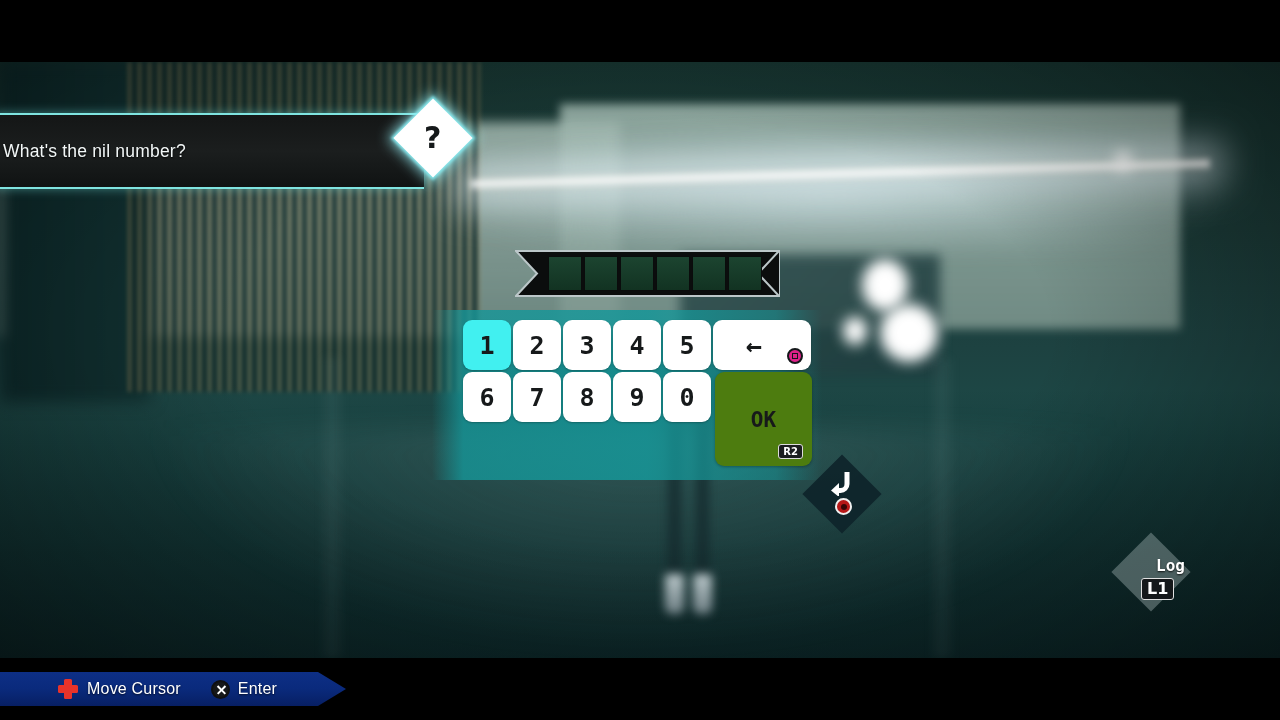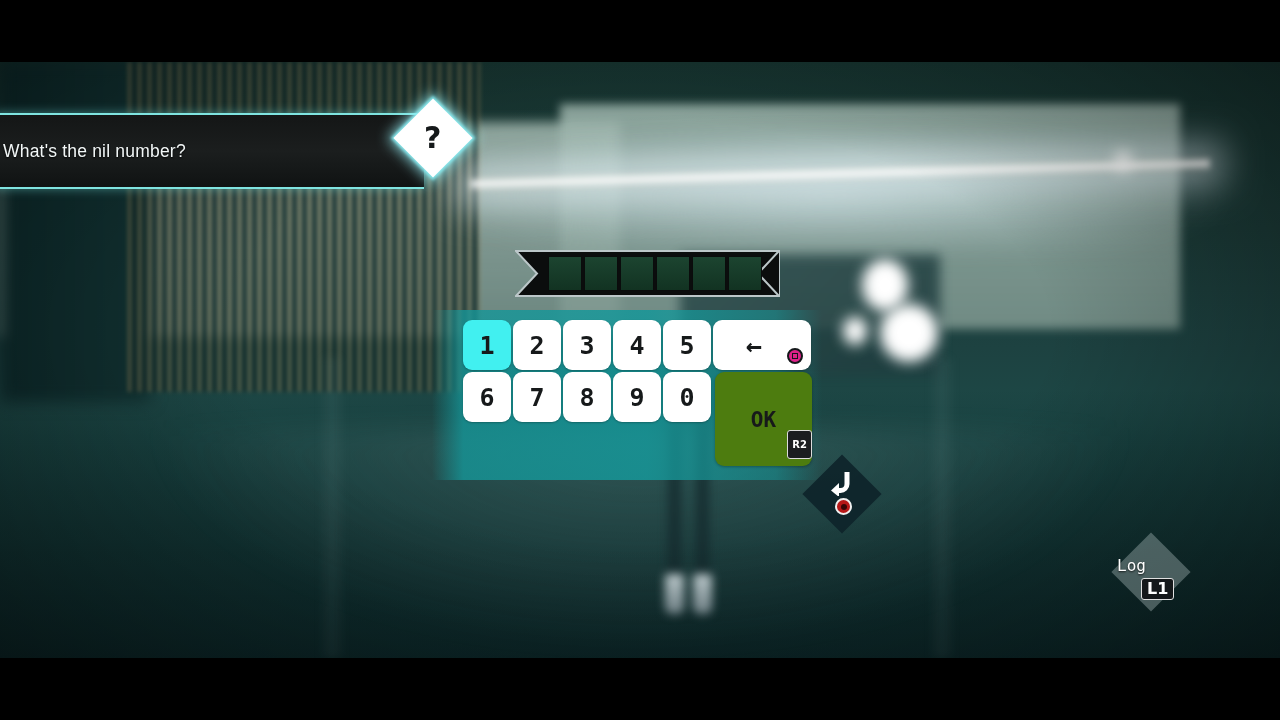--- a/index.html
+++ b/index.html
@@ -204,24 +204,24 @@
   #ok-key {
     position:absolute; left:715px; top:372px; width:97px; height:94px;
     background:#4d7c0f; border-radius:9px;
     box-shadow: 0 1px 3px rgba(0,0,0,.3);
   }
   #ok-label {
     position:absolute; left:0; right:0; top:36px; text-align:center;
     font-family:"DejaVu Sans Mono", monospace; font-size:21px; font-weight:bold; color:#17191a;
   }
   #ok-badge {
-    position:absolute; right:0; bottom:7px;
+    position:absolute; right:9px; bottom:7px;
     background:#1b1d1f; color:#fff;
     font-size:10px; font-weight:bold; font-family:"DejaVu Sans", sans-serif;
-    padding:8px 4px; border-radius:3px; border:1px solid #dcdcdc;
+    padding:1px 4px; border-radius:3px; border:1px solid #dcdcdc;
     line-height:1.1;
   }
 
   
   #back-diamond {
     position:absolute; left:808px; top:460px; width:68px; height:68px;
   }
   #back-diamond .dmd {
     position:absolute; left:6px; top:6px; width:56px; height:56px;
     background: rgba(14,36,42,.92);
@@ -242,22 +242,22 @@
   
   #log-diamond {
     position:absolute; left:1117px; top:538px; width:68px; height:68px;
   }
   #log-diamond .dmd {
     position:absolute; left:6px; top:6px; width:56px; height:56px;
     background: rgba(150,168,168,.45);
     transform: rotate(45deg);
   }
   #log-text {
-    position:absolute; left:0; top:18px; width:68px; text-align:left;
-    font-family:"DejaVu Sans Mono", monospace; font-size:16px; font-weight:normal;
+    position:absolute; left:0; top:18px; width:68px; text-align:right;
+    font-family:"DejaVu Sans Mono", monospace; font-size:16px; font-weight:bold;
     color:#ffffff; text-shadow:0 1px 2px rgba(0,0,0,.8);
   }
   #log-badge {
     position:absolute; left:24px; top:40px;
     background:#15181a; color:#fff;
     font-size:16px; font-weight:bold; font-family:"DejaVu Sans", sans-serif;
     padding:1px 5px; border-radius:3px; border:1px solid #e0e0e0;
     line-height:1.1;
   }
 
@@ -393,14 +393,27 @@
         <i></i>
       </div>
   </div>
 
   <div id="log-diamond">
     <div class="dmd"></div>
     <div id="log-text">Log</div>
     <div id="log-badge">L1</div>
   </div>
 
+  <div id="hintbar">
+    <div class="hint-item">
+      <div id="dpad">
+        <div class="h"></div>
+          <div class="v"></div>
+      </div>
+      <span class="hint-label">Move Cursor</span>
+    </div>
+    <div class="hint-item">
+      <div id="xbtn"></div>
+      <span class="hint-label">Enter</span>
+    </div>
+  </div>
 
 </div>
 
 </body></html>

